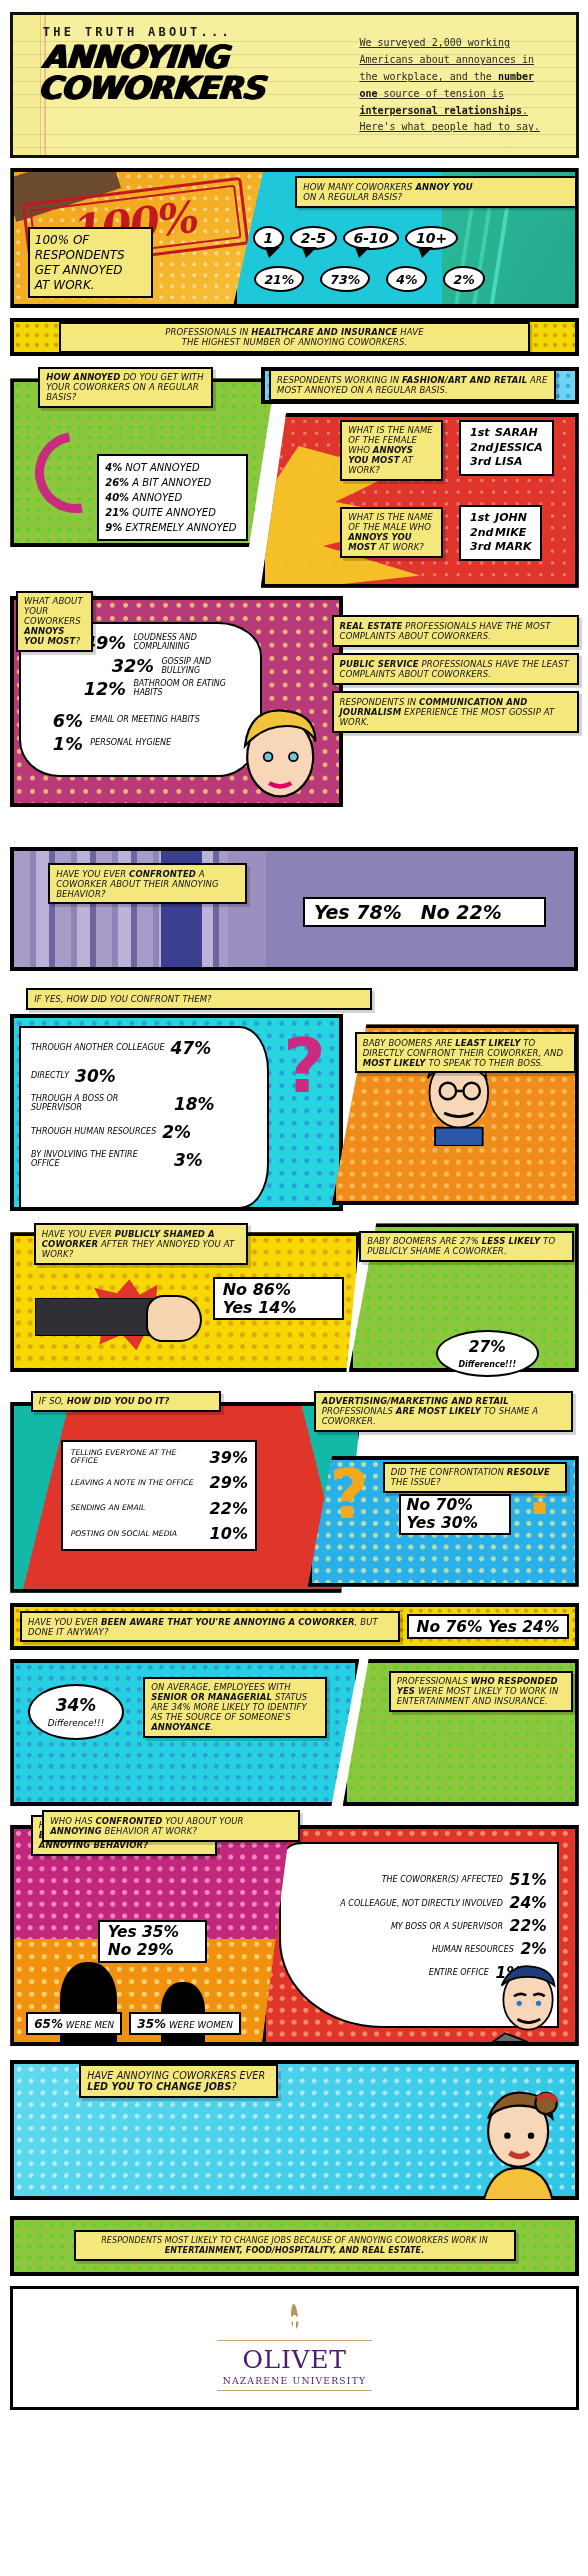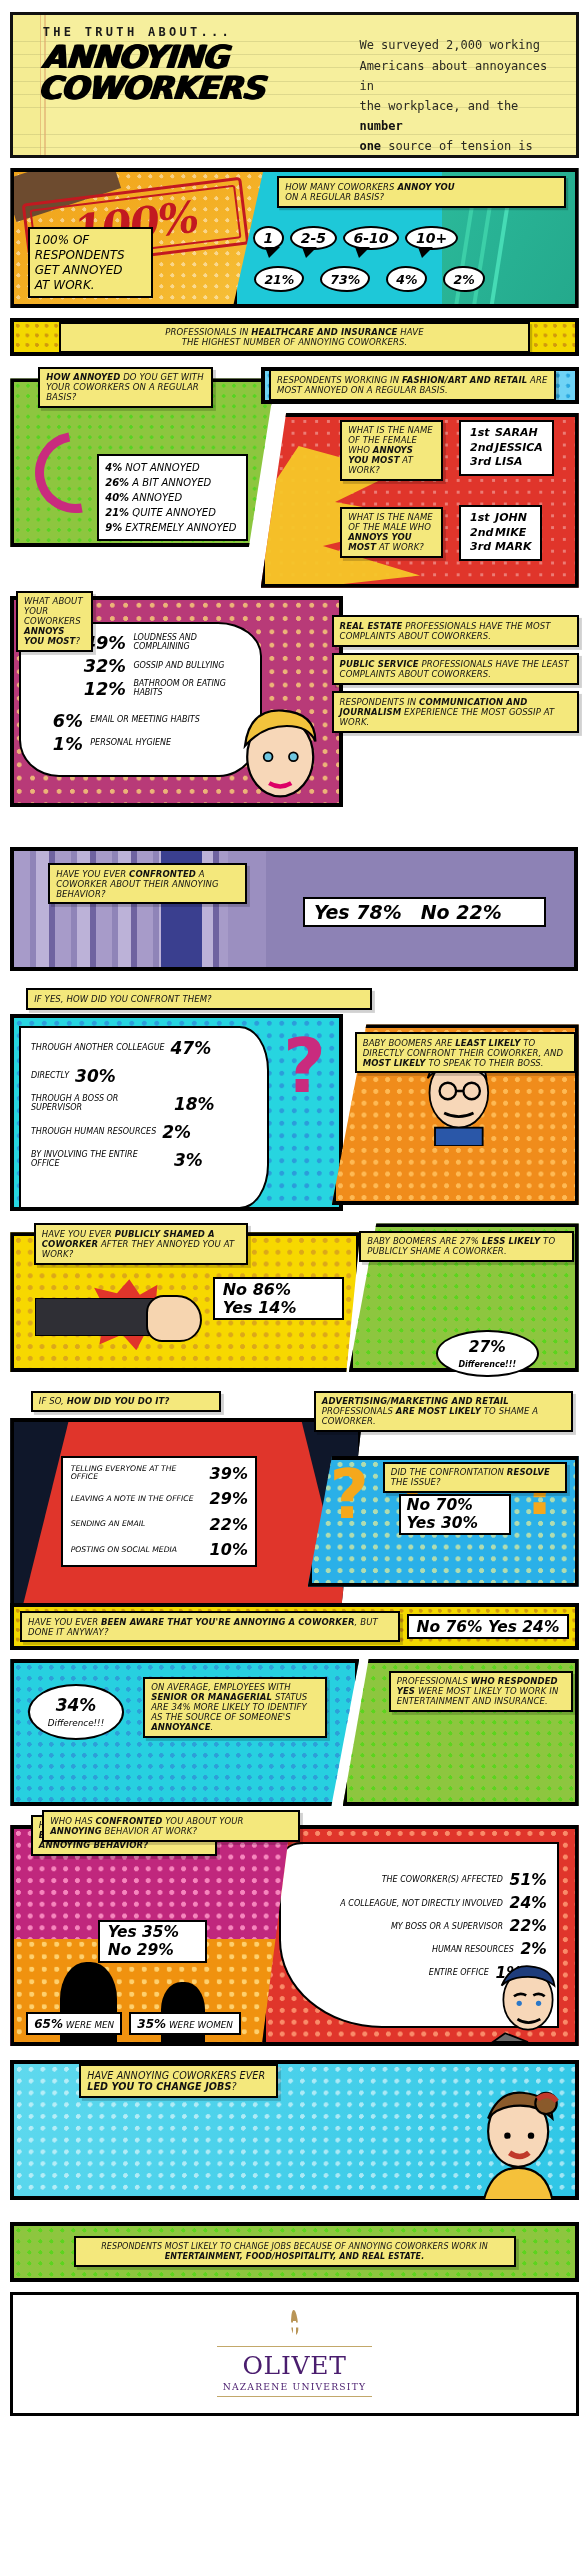--- a/index.html
+++ b/index.html
@@ -62,21 +62,21 @@
     font-size:32px; line-height:.92; letter-spacing:-0.7px;
     color:#000; margin-top:4.4px;
     text-shadow: 1.1px 0 0 #000, -1.1px 0 0 #000;
     transform: skewX(-7deg);
   }
   .hdr-title .l2{ font-size:32px; display:block; margin-top:1.5px;}
   .hdr-right{
     position:relative; z-index:2;
     width:221px; padding:20.6px 11.8px 0 2.9px;
     font-family:"DejaVu Sans Mono", monospace;
-    font-size:12px; line-height:1.68; color:#2a2a22;
+    font-size:10px; line-height:1.68; color:#2a2a22;text-decoration:underline;
   }
   .hdr-right b{font-weight:700;color:#111;}
 
   
   #sec2{ margin-top:10.3px; height:140px; position:relative; }
   .s2-left{
     position:absolute;left:0;top:0;width:258px;height:140px;
     border:4.4px solid #000; overflow:hidden;
     background:
       radial-gradient(circle at 4.4px 4.4px, rgba(255,255,255,.45) 1.9px, transparent 2.2px) 0 0/11px 11px,
@@ -114,21 +114,21 @@
   }
   .s2-right .desk{
     position:absolute;right:0;top:0;width:133px;height:140px;
     background:linear-gradient(120deg,#2bb99a,#24a98c);
   }
   .s2-right .desk:after{
     content:"";position:absolute;left:22px;top:7.4px;width:4.4px;height:129px;background:#3ccfa8;
     transform:rotate(9deg);box-shadow:17.7px 4.4px 0 #3ccfa8, 35px 8.8px 0 #46dbb5;
   }
   .s2-q{
-    position:absolute; left:40px; top:4.4px; width:289px;
+    position:absolute; left:58px; top:4.4px; width:289px;
     background:#f4e87c;border:2.2px solid #000;padding:3.7px 6.6px;
     font-style:italic;font-size:8.5px;line-height:1.2;
     box-shadow:2.2px 2.2px 0 rgba(0,0,0,.2);
   }
   .bub-row{ position:absolute; left:16px; top:54px; width:324px; display:flex; gap:5.9px; align-items:flex-start;}
   .bub{
     background:#fff;border:2.9px solid #000;border-radius:50%;
     padding:2.2px 8.8px; font-style:italic; font-weight:700; font-size:14px;
     position:relative;
   }
@@ -289,22 +289,22 @@
     clip-path:polygon(12% 0,100% 0,100% 100%,0 100%);}
   .s8-rcap{position:absolute;right:4.4px;top:7.4px;width:215px;z-index:6;}
   .s8-oval{position:absolute;right:40px;bottom:5.9px;width:103px;background:#fff;border:2.9px solid #000;
     border-radius:50%;padding:5.9px 4.4px;text-align:center;font-style:italic;font-weight:700;z-index:6;}
   .s8-oval .big{font-size:15.5px;display:block;}
   .s8-oval .sm{font-size:8px;}
 
   
   #sec9{margin-top:7.4px;height:205px;position:relative;}
   .s9-panel{
-    position:absolute;left:0;top:27px;width:352px;height:191px;border:4.4px solid #000;overflow:hidden;
-    background:#0f172a;
+    position:absolute;left:0;top:11px;width:352px;height:191px;border:4.4px solid #000;overflow:hidden;
+    background:#14b8a6;
     clip-path:polygon(0 0,100% 0,94% 100%,0 100%);
   }
   .s9-panel .rays{position:absolute;left:8.8px;top:0;width:324px;height:100%;background:#e0352b;
     clip-path:polygon(14% 0,86% 0,100% 100%,0 100%);}
   .s9-q{position:absolute;left:20.6px;top:0;width:190px;z-index:6;}
   .s9-list{position:absolute;left:47px;top:34px;width:196px;background:#fff;border:2.9px solid #000;padding:5.9px 7.4px;z-index:6;}
   .s9-row{display:flex;align-items:center;justify-content:space-between;gap:5.9px;margin-bottom:6.6px;}
   .s9-lbl{font-style:italic;font-size:7.7px;line-height:1.1;max-width:127px;}
   .s9-pct{font-style:italic;font-weight:800;font-size:16px;}
   .s9-blue{position:absolute;right:0;top:65px;width:271px;height:131px;border:4.4px solid #000;overflow:hidden;
@@ -384,21 +384,21 @@
   .s13-panel{position:absolute;inset:0;border:4.4px solid #000;overflow:hidden;
     background:
       radial-gradient(circle at 5.2px 5.2px, rgba(255,255,255,.55) 2.2px, transparent 2.5px) 0 0/11.8px 11.8px,
       linear-gradient(120deg,#5fd9ee,#2ec6e6);}
   .s13-q{position:absolute;left:69px;top:4.4px;width:199px;z-index:5;}
   .s13-ans{position:absolute;left:297px;top:47px;width:134px;background:#fff;border:2.9px solid #000;padding:1.5px 7.4px;
     font-style:italic;font-weight:700;font-size:18.4px;line-height:1.12;z-index:5;}
   .s13-woman{position:absolute;right:7.4px;bottom:0;width:110px;height:118px;}
 
   
-  #sec14{margin-top:22px;height:60px;position:relative;}
+  #sec14{margin-top:16px;height:60px;position:relative;}
   .s14-panel{position:absolute;inset:0;border:4.4px solid #000;
     background:
       radial-gradient(circle at 4.4px 4.4px, #5cd41e 1.9px, transparent 2.2px) 0 0/11px 11px,
       #8dc63f;
     display:flex;align-items:center;justify-content:center;}
   .s14-panel .cap{width:442px;text-align:center;font-size:8px;}
 
   
   #footer{margin-top:10.3px;height:124px;border:3.7px solid #000;background:#fff;
     display:flex;align-items:center;justify-content:center;flex-direction:column;}
@@ -519,21 +519,21 @@
     </div>
   </div>
 
   <div id="sec5">
     <div class="s5-panel">
       <div class="s5-bubble">
         <div class="s5-row" style="margin-left:49px;">
           <div class="s5-pct">49%</div>
           <div class="s5-lbl">LOUDNESS AND COMPLAINING</div>
         </div>
-        <div class="s5-row" style="margin-left:49px;">
+        <div class="s5-row" style="margin-left:77px;align-items:flex-end;">
           <div class="s5-pct">32%</div>
           <div class="s5-lbl">GOSSIP AND BULLYING</div>
         </div>
         <div class="s5-row" style="margin-left:49px;">
           <div class="s5-pct">12%</div>
           <div class="s5-lbl">BATHROOM OR EATING HABITS</div>
         </div>
         <div class="s5-row" style="margin:11.8px 0 2.9px 5.9px;">
           <div class="s5-pct">6%</div>
           <div class="s5-lbl">EMAIL OR MEETING HABITS</div>

